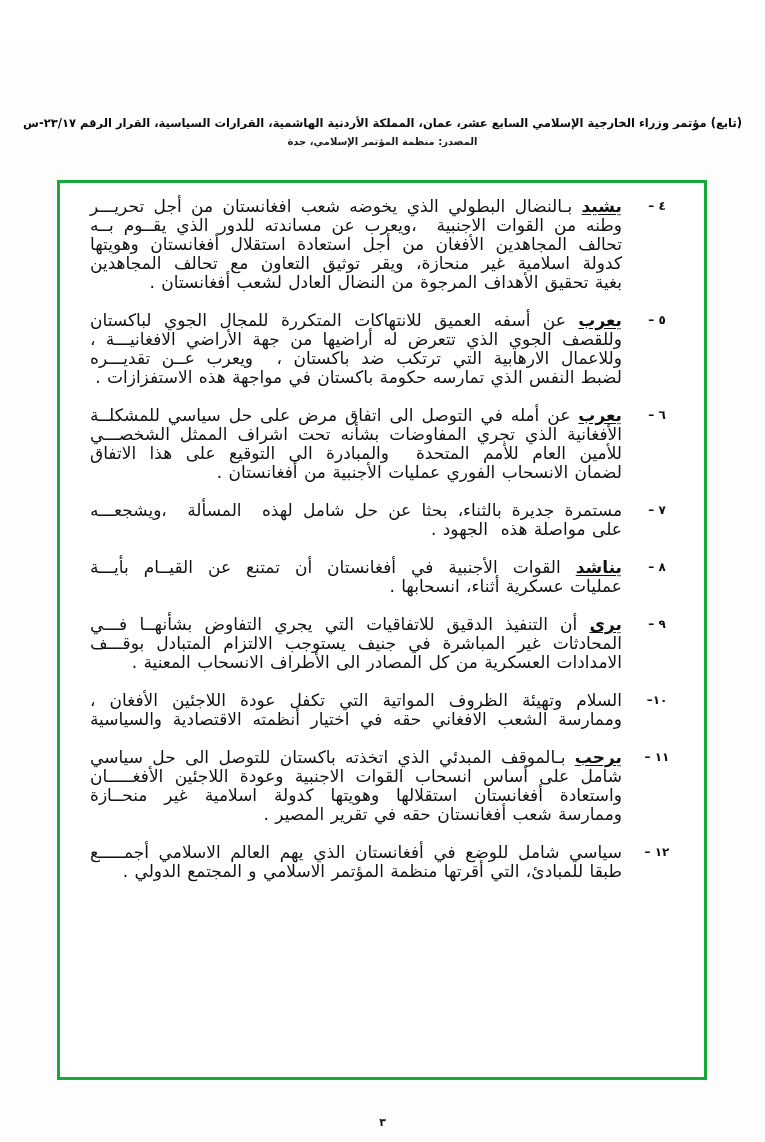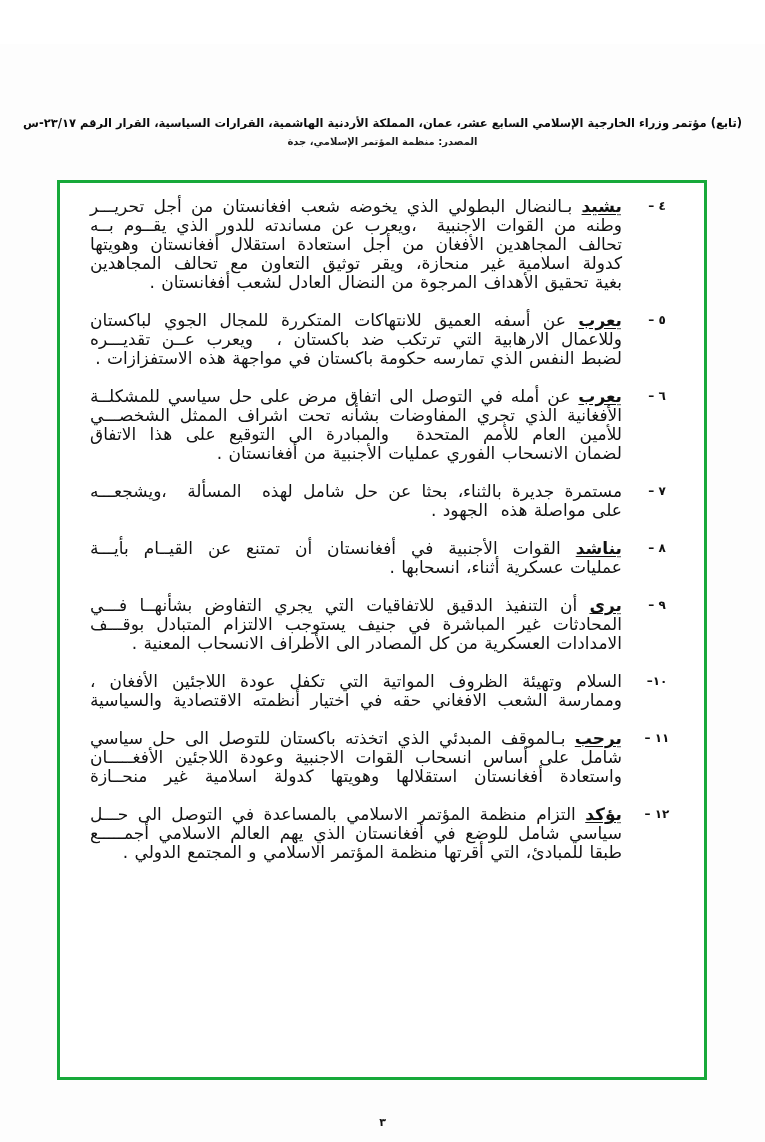--- a/index.html
+++ b/index.html
@@ -139,20 +139,21 @@
             <div class="clause-line">وطنه من القوات الاجنبية  ،ويعرب عن مساندته للدور الذي يقــوم بــه</div>
             <div class="clause-line">تحالف المجاهدين الأفغان من أجل استعادة استقلال أفغانستان وهويتها</div>
             <div class="clause-line">كدولة اسلامية غير منحازة، ويقر توثيق التعاون مع تحالف المجاهدين</div>
             <div class="clause-line last">بغية تحقيق الأهداف المرجوة من النضال العادل لشعب أفغانستان .</div>
           </div>
         </div>
         <div class="clause">
           <div class="clause-num">٥ –</div>
           <div class="clause-body">
             <div class="clause-line lead"><span class="kw">يعرب</span> عن أسفه العميق للانتهاكات المتكررة للمجال الجوي لباكستان</div>
+            <div class="clause-line">وللقصف الجوي الذي تتعرض له أراضيها من جهة الأراضي الافغانيـــة ،</div>
             <div class="clause-line">وللاعمال الارهابية التي ترتكب ضد باكستان ،  ويعرب عــن تقديـــره</div>
             <div class="clause-line last">لضبط النفس الذي تمارسه حكومة باكستان في مواجهة هذه الاستفزازات .</div>
           </div>
         </div>
         <div class="clause">
           <div class="clause-num">٦ –</div>
           <div class="clause-body">
             <div class="clause-line lead"><span class="kw">يعرب</span> عن أمله في التوصل الى اتفاق مرض على حل سياسي للمشكلــة</div>
             <div class="clause-line">الأفغانية الذي تجري المفاوضات بشأنه تحت اشراف الممثل الشخصـــي</div>
             <div class="clause-line">للأمين العام للأمم المتحدة  والمبادرة الى التوقيع على هذا الاتفاق</div>
@@ -187,26 +188,26 @@
             <div class="clause-line">السلام وتهيئة الظروف المواتية التي تكفل عودة اللاجئين الأفغان ،</div>
             <div class="clause-line">وممارسة الشعب الافغاني حقه في اختيار أنظمته الاقتصادية والسياسية</div>
           </div>
         </div>
         <div class="clause">
           <div class="clause-num">١١ –</div>
           <div class="clause-body">
             <div class="clause-line lead"><span class="kw">يرحب</span> بـالموقف المبدئي الذي اتخذته باكستان للتوصل الى حل سياسي</div>
             <div class="clause-line">شامل على أساس انسحاب القوات الاجنبية وعودة اللاجئين الأفغـــــان</div>
             <div class="clause-line">واستعادة أفغانستان استقلالها وهويتها كدولة اسلامية غير منحــازة</div>
+            <div class="clause-line last">وممارسة شعب أفغانستان حقه في تقرير المصير .</div>
           </div>
         </div>
         <div class="clause">
           <div class="clause-num">١٢ –</div>
           <div class="clause-body">
-            <div class="clause-line lead"><span class="kw">يؤكد</span> التزام منظمة المؤتمر الاسلامي بالمساعدة في التوصل الى حـــل</div>
             <div class="clause-line">سياسي شامل للوضع في أفغانستان الذي يهم العالم الاسلامي أجمـــــع</div>
             <div class="clause-line last">طبقا للمبادئ، التي أقرتها منظمة المؤتمر الاسلامي و المجتمع الدولي .</div>
           </div>
         </div>
       </div>
   </div>
 
   <div class="page-number">٣</div>
 
 </div>

